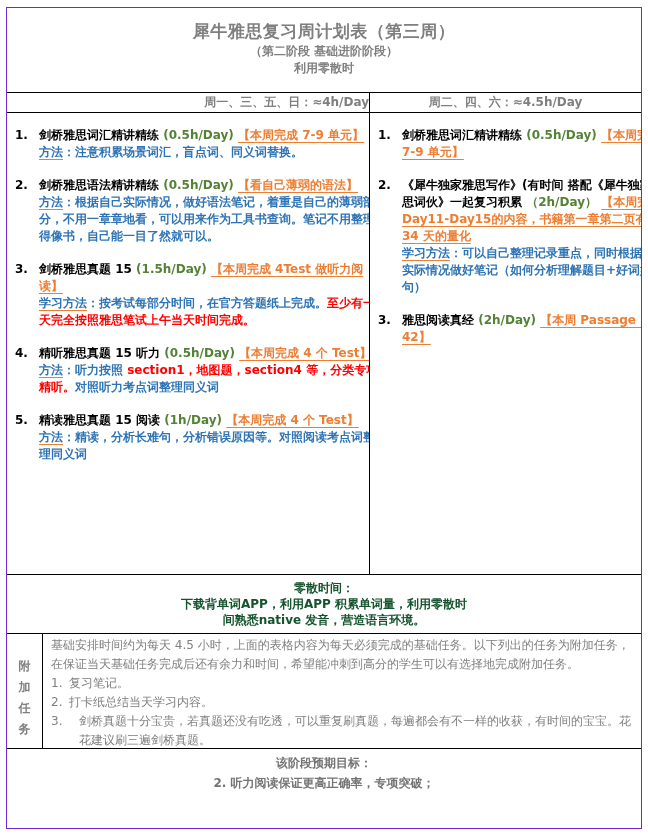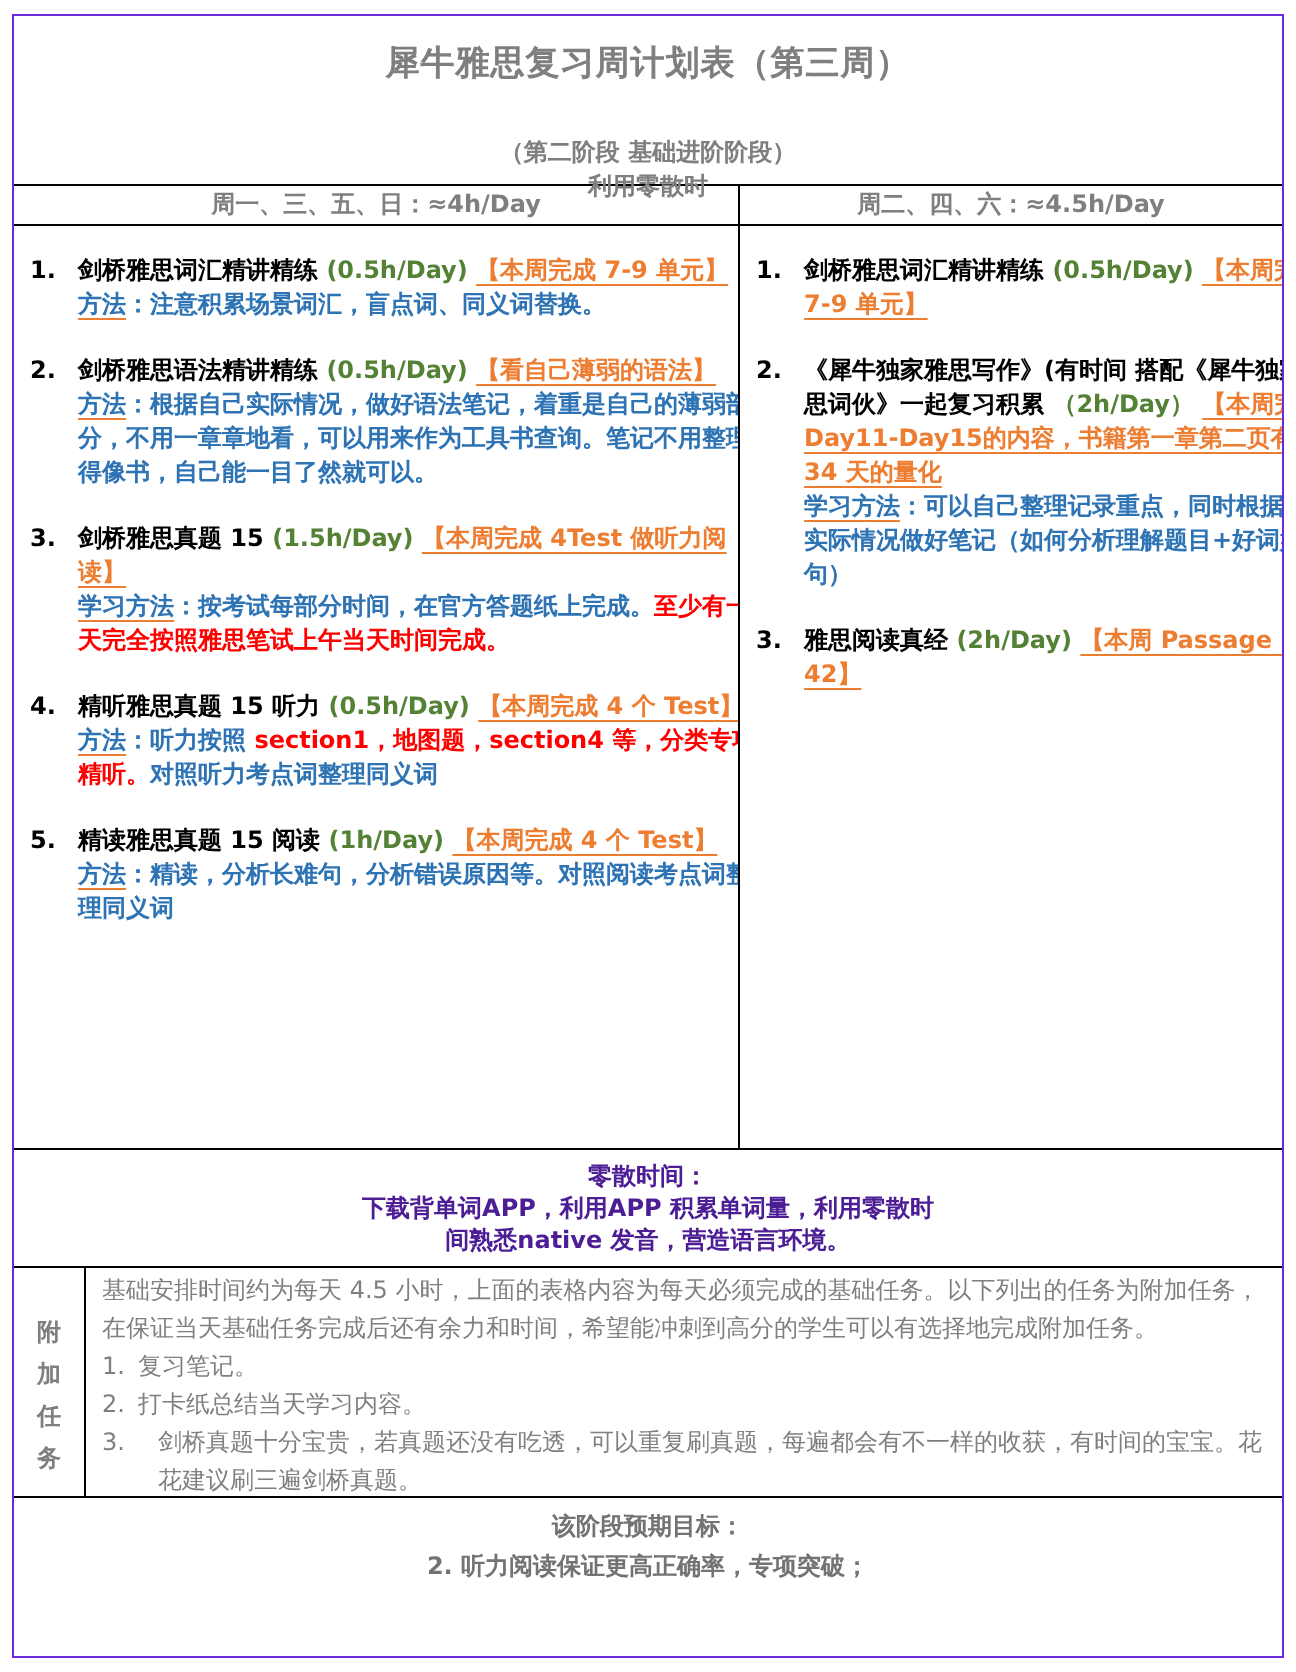--- a/index.html
+++ b/index.html
@@ -3,42 +3,42 @@
 <meta charset="utf-8">
 <style>
   html, body { margin: 0; padding: 0; background: #ffffff; }
   body { width: 648px; height: 836px; position: relative; overflow: hidden;
          font-family: "DejaVu Sans", "Liberation Sans", sans-serif; }
   .sheet { position: absolute; left: 6px; top: 7px; width: 636px; height: 822px;
            border: 1px solid #6d28d9; box-sizing: border-box; }
   .row { position: absolute; left: 0; right: 0; border-bottom: 1px solid #000; box-sizing: border-box; }
   .title-row { top: 0; height: 85px; text-align: center; color: #7f7f7f; }
   .title-main { font-size: 17px; font-weight: bold; margin-top: 12px; letter-spacing: 0.5px; }
-  .title-sub { font-size: 12px; font-weight: bold; margin-top: 25px; line-height: 17px; }
+  .title-sub { font-size: 12px; font-weight: bold; margin-top: 0; line-height: 17px; }
   .head-row { top: 85px; height: 20px; }
   .head-cell { position: absolute; top: 0; height: 19px; line-height: 19px; text-align: center;
                font-size: 12px; font-weight: bold; color: #7f7f7f; }
-  .head-left { left: 0; width: 362px; border-right: 1px solid #000; }
+  .head-left { left: 0; width: 362px; border-right: 1px solid #000; text-align: right; }
   .head-right { left: 363px; right: 0; }
   .body-row { top: 105px; height: 462px; }
   .col { position: absolute; top: 0; bottom: 0; overflow: hidden; box-sizing: border-box; }
   .col-left { left: 0; width: 363px; border-right: 1px solid #000; padding: 14px 0 0 6px; }
   .col-right { left: 363px; right: 0; padding: 14px 0 0 6px; }
   .item { position: relative; padding-left: 26px; font-size: 12px; font-weight: bold; line-height: 17px;
           margin-bottom: 16px; width: 340px; }
   .col-right .item { width: 266px; padding-left: 26px; }
   .num { position: absolute; left: 2px; top: 0; color: #000; }
   .t-black { color: #000; }
   .t-green { color: #548235; }
   .t-orange { color: #ed7d31; text-decoration: underline; text-underline-offset: 3px; }
   .t-blue { color: #2e74b5; }
   .t-blue-u { color: #2e74b5; text-decoration: underline; text-decoration-color: #ed7d31; text-underline-offset: 3px; }
   .t-red { color: #ff0000; }
   .nowrap { white-space: nowrap; }
-  .scatter-row { top: 567px; height: 59px; text-align: center; color: #4c1d95; font-size: 12px;
+  .scatter-row { top: 567px; height: 59px; text-align: center; color: #14532d; font-size: 12px;
                  font-weight: bold; line-height: 16px; padding-top: 5px; }
   .extra-row { top: 626px; height: 115px; }
   .extra-label { position: absolute; left: 0; top: 0; bottom: 0; width: 36px; border-right: 1px solid #000;
                  color: #7f7f7f; font-size: 12px; font-weight: bold; text-align: center; padding-top: 22px;
                  box-sizing: border-box; line-height: 21px; }
   .extra-body { position: absolute; left: 44px; right: 8px; top: 2px; color: #7f7f7f; font-size: 12px;
                 font-weight: normal; line-height: 19px; }
   .extra-list { margin: 0; padding: 0; list-style: none; }
   .extra-list li { position: relative; padding-left: 18px; }
   .extra-list li.wide { padding-left: 28px; }

